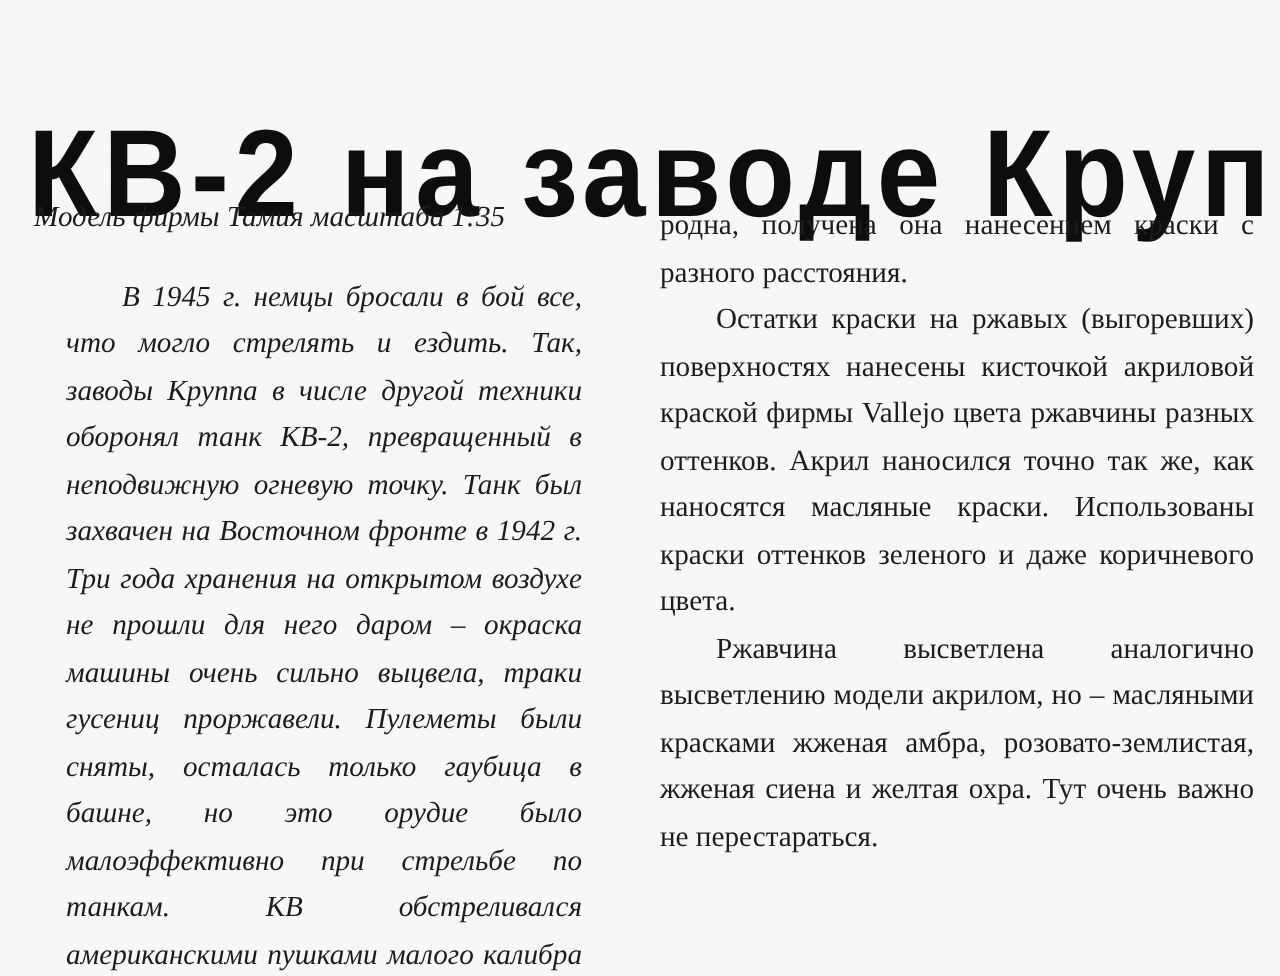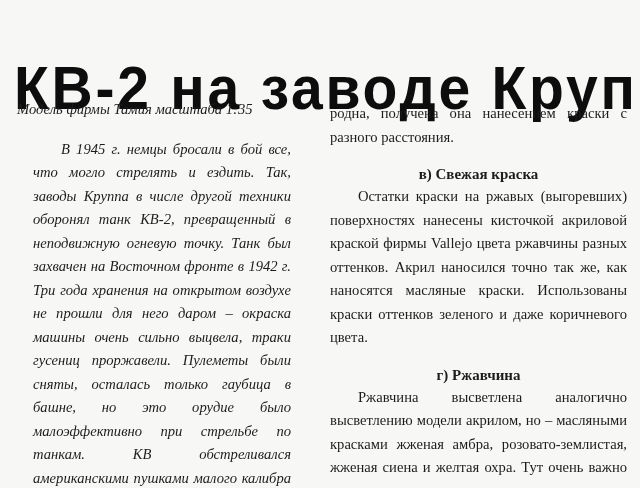--- a/index.html
+++ b/index.html
@@ -59,17 +59,15 @@
 <h1 class="title">КВ-2 на заводе Круппа</h1>
 
 <div class="col col-left">
   <div class="subtitle">Модель фирмы Тамия масштаба 1:35</div>
   <p class="para-italic">В 1945 г. немцы бросали в бой все, что могло стрелять и ездить. Так, заводы Круппа в числе другой техники оборонял танк КВ-2, превращенный в неподвижную огневую точку. Танк был захвачен на Восточном фронте в 1942 г. Три года хранения на открытом воздухе не прошли для него даром – окраска машины очень сильно выцвела, траки гусениц проржавели. Пулеметы были сняты, осталась только гаубица в башне, но это орудие было малоэффективно при стрельбе по танкам. КВ обстреливался американскими пушками малого калибра – судя по фото в борту башни видны многочисленные пробоины, сквозные они или нет неизвестно.</p>
 
 </div>
 
 <div class="col col-right">
   <p class="para noindent">родна, получена она нанесением краски с разного расстояния.</p>
-  <div class="section-heading">в) Свежая краска</div>
   <p class="para">Остатки краски на ржавых (выгоревших) поверхностях нанесены кисточкой акриловой краской фирмы Vallejo цвета ржавчины разных оттенков. Акрил наносился точно так же, как наносятся масляные краски. Использованы краски оттенков зеленого и даже коричневого цвета.</p>
-  <div class="section-heading">г) Ржавчина</div>
   <p class="para">Ржавчина высветлена аналогично высветлению модели акрилом, но – масляными красками жженая амбра, розовато-землистая, жженая сиена и желтая охра. Тут очень важно не перестараться.</p>
 </div>
 
 </body></html>

